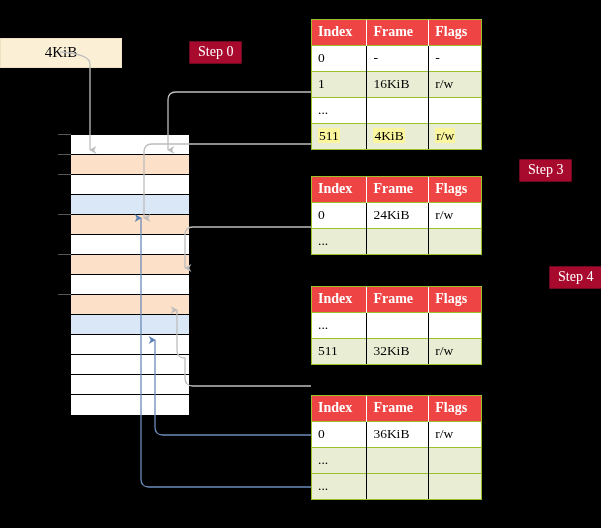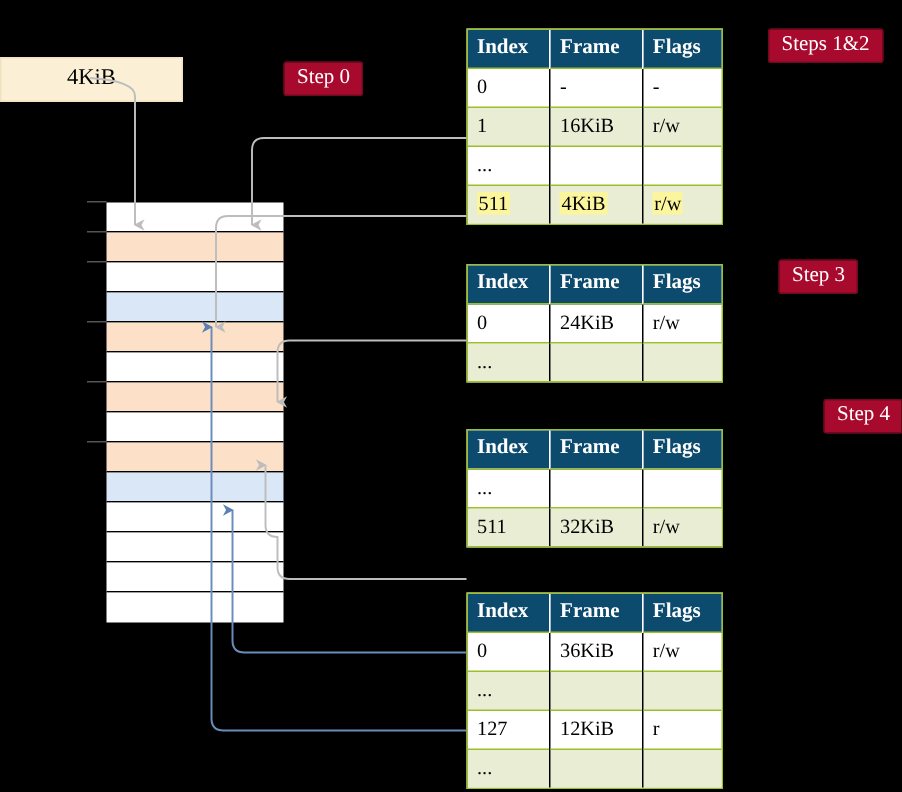--- a/index.html
+++ b/index.html
@@ -23,21 +23,21 @@
   .mrow:last-child{border-bottom:none;}
   .mrow.orange{background:#fce0c8;}
   .mrow.blue{background:#dae7f6;}
   .tick{position:absolute;left:58px;width:13px;height:0;
         border-top:1.6px solid #555;}
 
   
   .ptable{position:absolute;border:1.5px solid #9cc02c;
           border-collapse:collapse;background:#fff;}
   .ptable table{border-collapse:collapse;width:169px;}
-  .ptable th{background:#0c4a6e;color:#fff;font-weight:bold;
+  .ptable th{background:#ef4444;color:#fff;font-weight:bold;
     font-size:14px;text-align:left;padding:3px 6px 4px;
     border-right:1.5px solid #fff;height:18px;}
   .ptable th:last-child{border-right:none;}
   .ptable td{font-size:13.5px;padding:3px 6px 4px;height:18px;
     border-right:1.2px solid #000;border-top:1px solid #9cc02c;
     color:#000;vertical-align:middle;}
   .ptable td:last-child{border-right:none;}
   .ptable tr.alt td{background:#e9edd4;}
   .ptable td .hl{background:#fbf59e;padding:0 1px;}
   .col-i{width:54px;} .col-f{width:62px;} .col-g{width:51px;}
@@ -47,22 +47,21 @@
          pointer-events:none;}
 </style>
 </head>
 <body>
 
 <div id="root">
 
   <div class="size-label" id="size-label" style="left:0;top:38px;width:120px;">4KiB</div>
 
   <div class="step-badge" style="left:189px;top:41px;">Step 0</div>
-  <div class="step-badge" style="left:512px;top:19px;">Steps 1&amp;2</div>
-  <div class="step-badge" style="left:519px;top:159px;margin-top:14px;">Step 3</div>
+  <div class="step-badge" style="left:519px;top:159px;">Step 3</div>
   <div class="step-badge" style="left:516px;top:266px;margin-left:33px;">Step 4</div>
 
   <div id="memcol">
       <div class="mrow"></div>
       <div class="mrow orange"></div>
       <div class="mrow"></div>
       <div class="mrow blue"></div>
       <div class="mrow orange"></div>
       <div class="mrow"></div>
       <div class="mrow orange"></div>
@@ -174,25 +173,20 @@
         <tbody>
           <tr>
             <td class="col-i">0</td>
             <td class="col-f">36KiB</td>
             <td class="col-g">r/w</td>
           </tr>
           <tr class="alt">
             <td class="col-i">...</td>
             <td class="col-f"></td>
             <td class="col-g"></td>
-          </tr>
-          <tr>
-            <td class="col-i">127</td>
-            <td class="col-f">12KiB</td>
-            <td class="col-g">r</td>
           </tr>
           <tr class="alt">
             <td class="col-i">...</td>
             <td class="col-f"></td>
             <td class="col-g"></td>
           </tr>
         </tbody>
       </table>
     </div>
 

